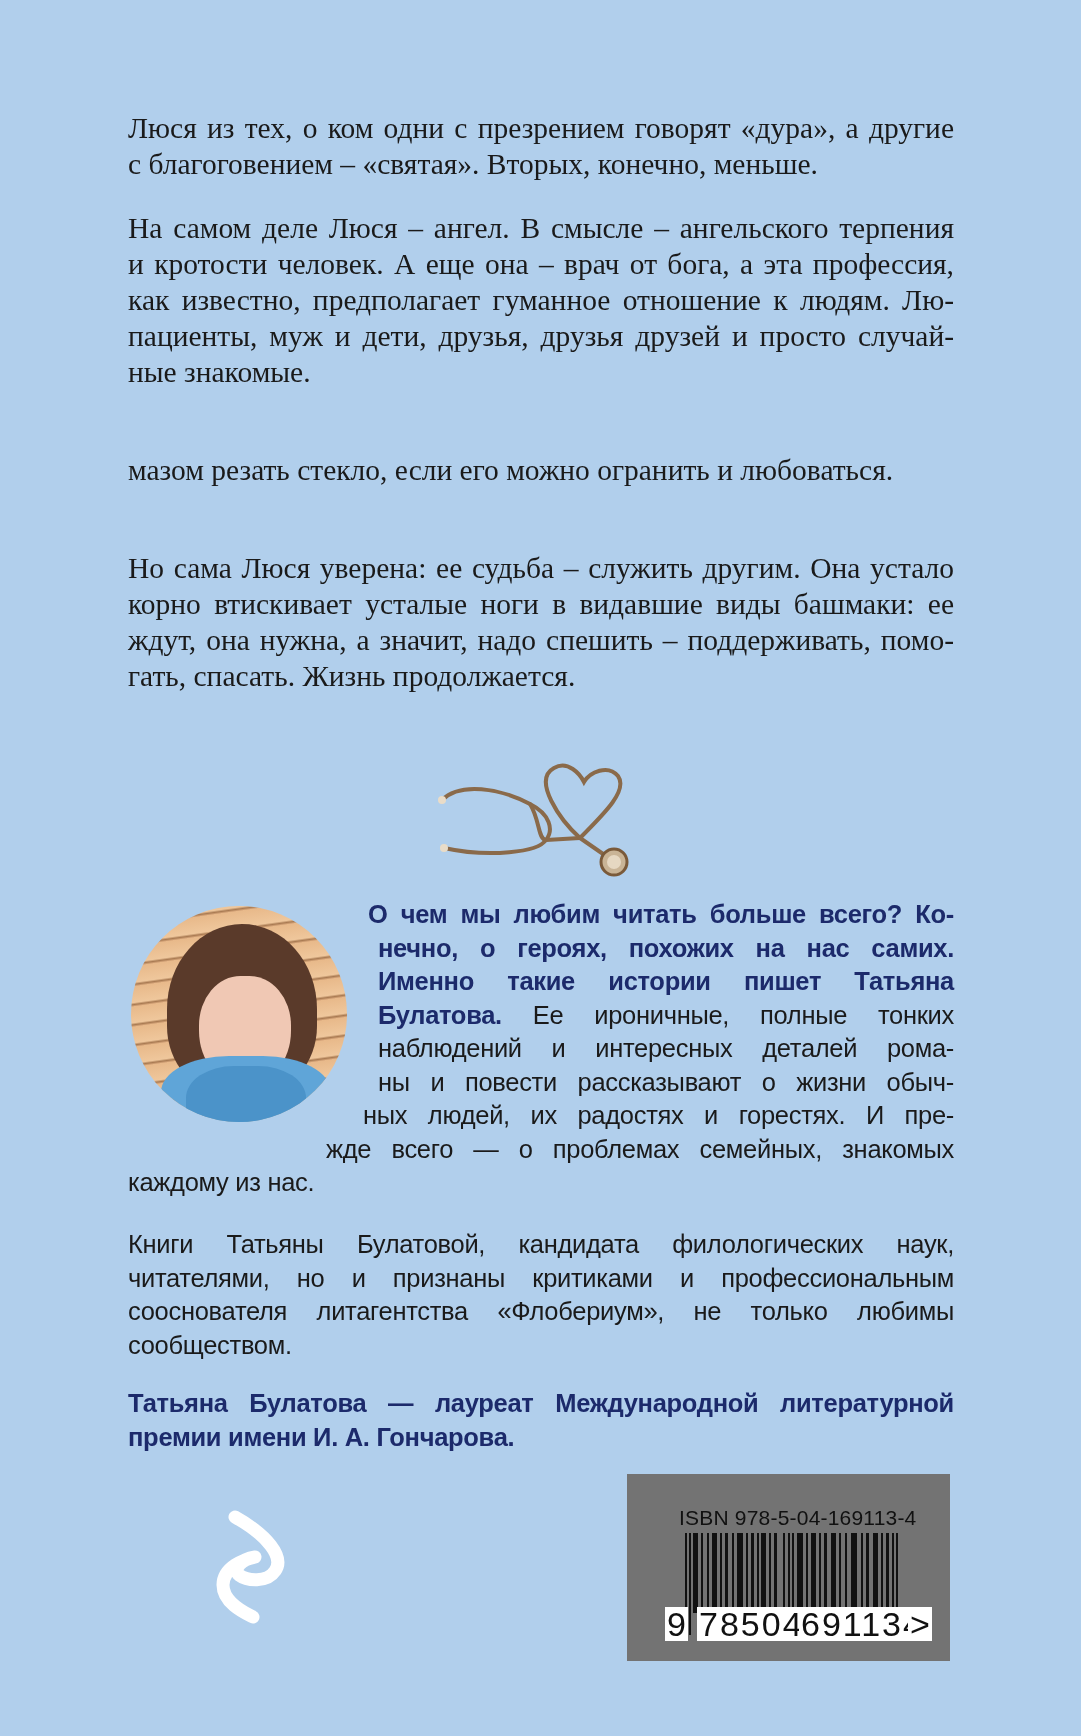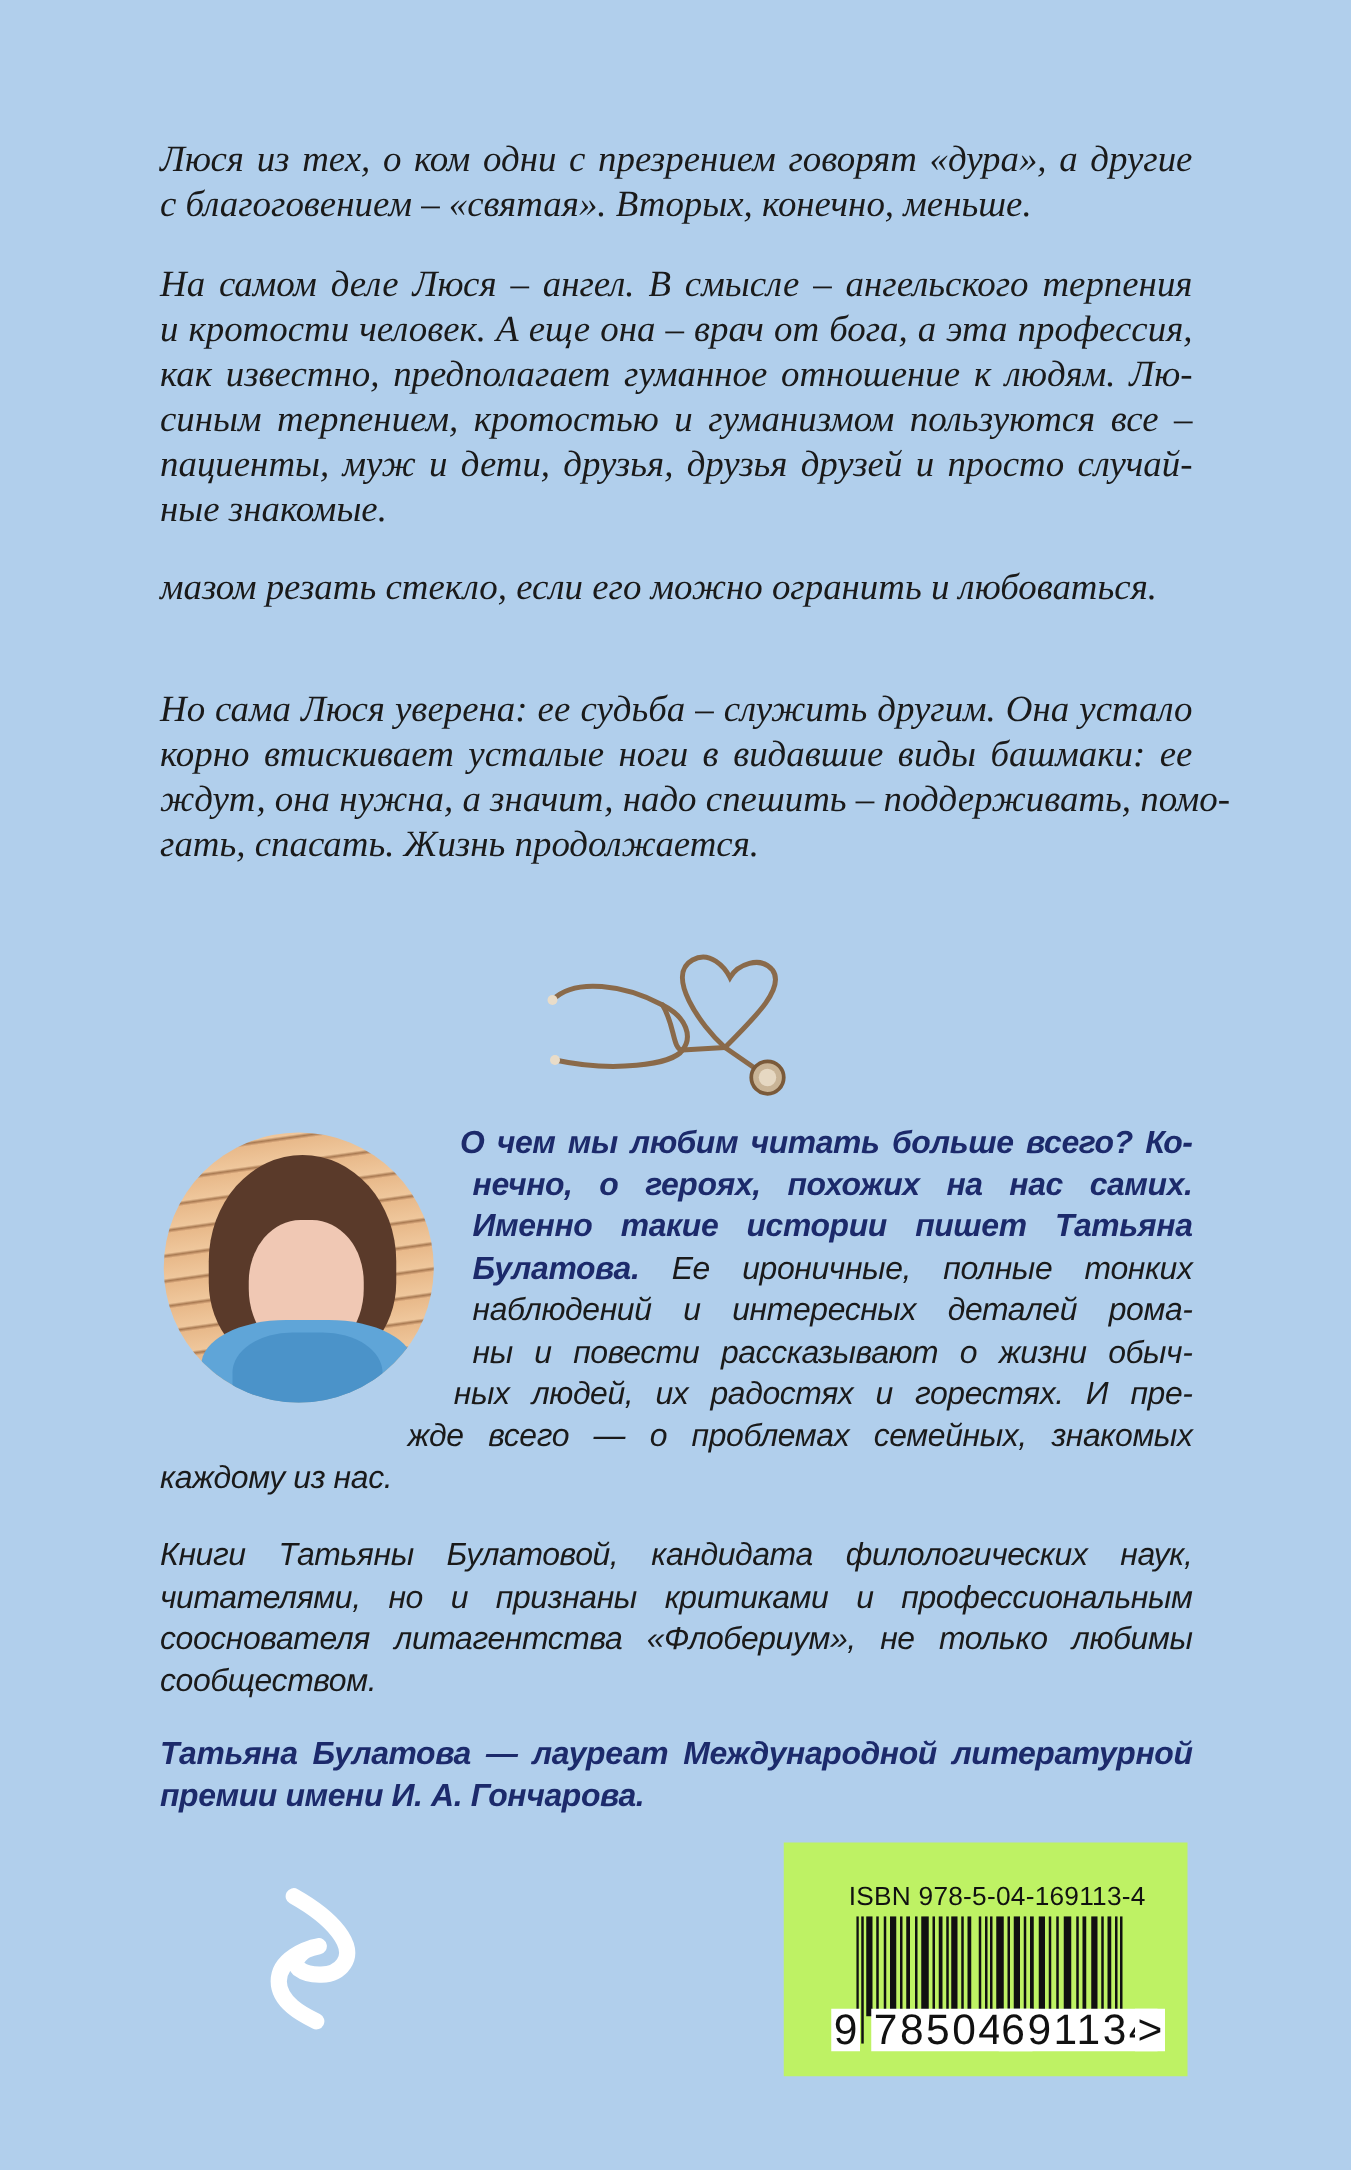--- a/index.html
+++ b/index.html
@@ -1,18 +1,18 @@
 <!DOCTYPE html>
 <html><head>
 <meta charset="utf-8">
 <style>
   html, body { margin:0; padding:0; }
   body { width:1081px; height:1736px; background:#b1cfec; position:relative; overflow:hidden; }
   .serif-block { position:absolute; left:128px; width:826px; font-family:"Liberation Serif", "DejaVu Serif", serif; font-size:29.5px; line-height:36px; color:#1a1a1a; text-align:justify; }
-  .line { display:block; text-align:justify; text-align-last:justify; white-space:nowrap;font-style:italic; }
+  .line { display:block; text-align:justify; text-align-last:justify; white-space:nowrap; }
   .line.last { text-align-last:left; }
   #p1 { top:110px; }
   #p2 { top:210px; }
   #p3 { top:452px; }
   #p4 { top:550px; }
 
   .stetho { position:absolute; left:430px; top:760px; width:260px; height:120px; }
 
   .photo { position:absolute; left:131px; top:906px; width:216px; height:216px; border-radius:50%; overflow:hidden;
     background: repeating-linear-gradient(172deg, #e8b98a 0px, #efc79c 16px, #a97a52 18px, #e3b285 20px); }
@@ -23,39 +23,38 @@
 
   .sans { font-family:"Liberation Sans", "DejaVu Sans", sans-serif; font-size:25.5px; line-height:33.5px; color:#1a1a1a; letter-spacing:-0.3px; }
   .navy { color:#1c2a6b; font-weight:bold; }
   #bio { position:absolute; left:128px; top:898px; width:826px; }
   #bio .line { text-align:right; text-align-last:justify; }
   #books { position:absolute; left:128px; top:1228px; width:826px; }
   #award { position:absolute; left:128px; top:1387px; width:826px; }
 
   .logo { position:absolute; left:205px; top:1505px; width:90px; height:120px; }
 
-  .isbn-box { position:absolute; left:627px; top:1474px; width:323px; height:187px; background:#bef264; }
+  .isbn-box { position:absolute; left:627px; top:1474px; width:323px; height:187px; background:#737373; }
   .isbn-title { position:absolute; left:52px; top:32px; font-family:"Liberation Sans", sans-serif; font-size:21px; color:#111; letter-spacing:0.2px; }
   .barcode { position:absolute; left:58px; top:59px; width:220px; height:102px; }
   .isbn-digits { position:absolute; left:0; top:133px; width:323px; font-family:"Liberation Sans", sans-serif; font-size:34px; color:#111; }
   .isbn-digits span { position:absolute; background:#fff; padding:0 2px; line-height:34px; }
 </style>
 </head>
 <body>
 
 <div class="serif-block" id="p1">
   <span class="line">Люся из тех, о ком одни с презрением говорят «дура», а другие</span>
   <span class="line last">с благоговением – «святая». Вторых, конечно, меньше.</span>
 </div>
 
 <div class="serif-block" id="p2">
   <span class="line">На самом деле Люся – ангел. В смысле – ангельского терпения</span>
   <span class="line">и кротости человек. А еще она – врач от бога, а эта профессия,</span>
   <span class="line">как известно, предполагает гуманное отношение к людям. Лю-</span>
-  <span class="line">синым терпением, кротостью и гуманизмом пользуются все –</span>
   <span class="line">пациенты, муж и дети, друзья, друзья друзей и просто случай-</span>
   <span class="line last">ные знакомые.</span>
 </div>
 
 <div class="serif-block" id="p3">
   <span class="line last">мазом резать стекло, если его можно огранить и любоваться.</span>
 </div>
 
 <div class="serif-block" id="p4">
   <span class="line">Но сама Люся уверена: ее судьба – служить другим. Она устало</span>

